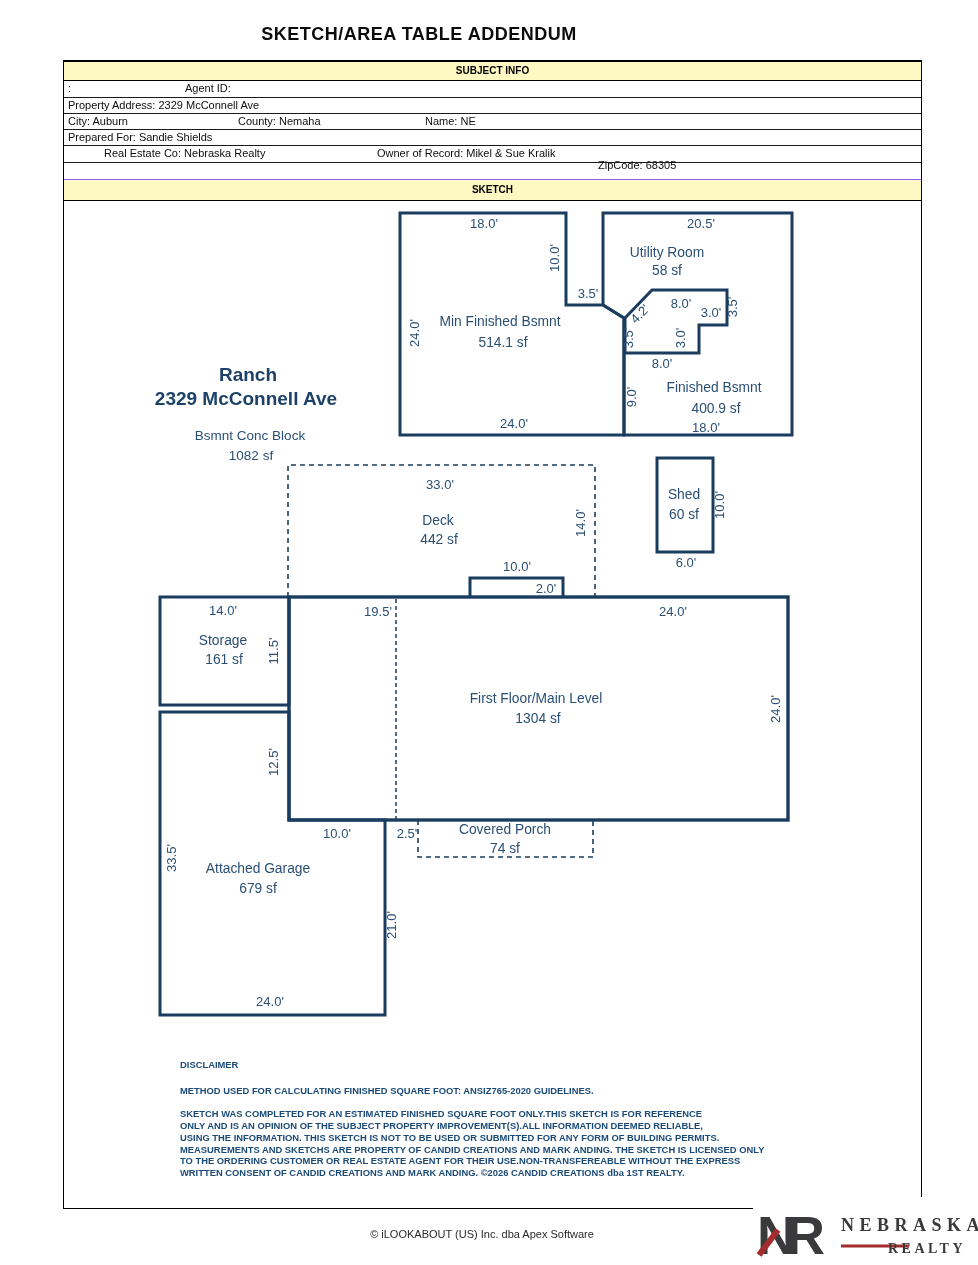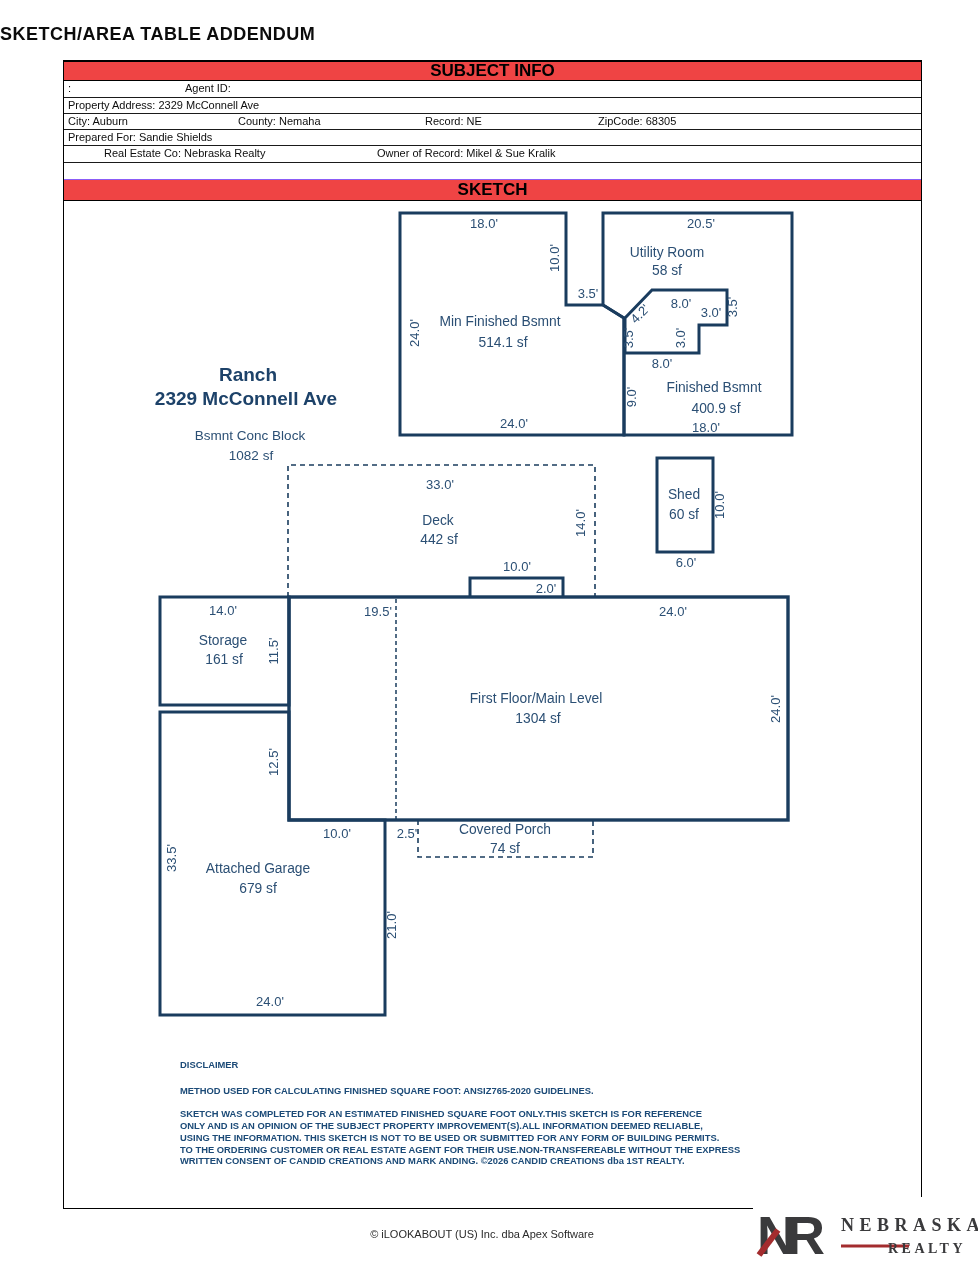--- a/index.html
+++ b/index.html
@@ -1,25 +1,25 @@
 <!DOCTYPE html>
 <html><head>
 <meta charset="utf-8">
 <style>
   html,body{margin:0;padding:0;background:#fff;}
   #page{position:relative;width:978px;height:1265px;background:#ffffff;
         font-family:"Liberation Sans","DejaVu Sans",sans-serif;overflow:hidden;}
   .abs{position:absolute;}
   
-  #title{left:0;top:24px;width:838px;font-size:18px;font-weight:bold;
+  #title{left:0;top:24px;width:838px;text-align:center;font-size:18px;font-weight:bold;
          color:#0b0b0b;letter-spacing:.5px;}
   
   #doc-box{left:63px;top:60px;width:857px;height:1146px;border:1.4px solid #000;border-top-width:2.6px;}
-  .graybar{position:absolute;left:0;width:100%;background:#ef4444;text-align:center;
-           font-weight:bold;font-size:17px;color:#000;border-bottom:1px solid #000;}
+  .graybar{position:absolute;left:0;width:100%;background:#fef9c3;text-align:center;
+           font-weight:bold;font-size:10px;color:#000;border-bottom:1px solid #000;}
   .trow{position:absolute;left:0;width:100%;border-bottom:1px solid #1a1a1a;font-size:11px;color:#0d0d0d;}
   .trow span{position:absolute;white-space:nowrap;}
   
   #sketch-svg{left:63px;top:198px;}
   .dim{font-size:13px;fill:#2b4f74;}
   .room{font-size:13.8px;fill:#2b4f74;}
   .wall{fill:none;stroke:#1a3c5e;stroke-width:3;stroke-linejoin:miter;}
   .wall-thick{fill:none;stroke:#1a3c5e;stroke-width:3.4;}
   .dash{fill:none;stroke:#1a3c5e;stroke-width:1.6;stroke-dasharray:5 4;}
   .dash-thin{fill:none;stroke:#1a3c5e;stroke-width:1.5;stroke-dasharray:4 3;}
@@ -48,22 +48,22 @@
     <div class="trow" style="top:18px;height:17px;line-height:17px;">
       <span style="left:4px;">:</span>
       <span style="left:121px;">Agent ID:</span>
     </div>
     <div class="trow" style="top:35px;height:16px;line-height:16px;">
       <span style="left:4px;">Property Address: 2329 McConnell Ave</span>
     </div>
     <div class="trow" style="top:51px;height:16px;line-height:16px;">
       <span style="left:4px;">City: Auburn</span>
       <span style="left:136px;margin-left:38px;">County: Nemaha</span>
-      <span style="left:361px;">Record: NE</span>
-      <span style="left:534px;">ZipCode: 68305</span>
+      <span style="left:361px;">Name: NE</span>
+      <span style="left:534px;margin-top:44px;">ZipCode: 68305</span>
     </div>
     <div class="trow" style="top:67px;height:16px;line-height:16px;">
       <span style="left:4px;">Prepared For: Sandie Shields</span>
     </div>
     <div class="trow" style="top:83px;height:17px;line-height:17px;">
       <span style="left:12px;margin-left:28px;">Real Estate Co: Nebraska Realty</span>
       <span style="left:313px;">Owner of Record: Mikel &amp; Sue Kralik</span>
     </div>
 
     <div class="graybar" style="top:117px;height:20px;line-height:20px;border-top:1px solid #8b5cf6;">SKETCH</div>
@@ -148,20 +148,21 @@
     <text class="room" x="505" y="834" text-anchor="middle">Covered Porch</text>
     <text class="room" x="505" y="853" text-anchor="middle">74 sf</text>
   </svg>
 
   <div id="disclaimer" class="abs">
     <div id="disc-heading" class="dline">DISCLAIMER</div>
     <div id="disc-method" class="dline">METHOD USED FOR CALCULATING FINISHED SQUARE FOOT: ANSIZ765-2020 GUIDELINES.</div>
     <div class="dline">SKETCH WAS COMPLETED FOR AN ESTIMATED FINISHED SQUARE FOOT ONLY.THIS SKETCH IS FOR REFERENCE</div>
     <div class="dline">ONLY AND IS AN OPINION OF THE SUBJECT PROPERTY IMPROVEMENT(S).ALL INFORMATION DEEMED RELIABLE,</div>
     <div class="dline">USING THE INFORMATION. THIS SKETCH IS NOT TO BE USED OR SUBMITTED FOR ANY FORM OF BUILDING PERMITS.</div>
+    <div class="dline">MEASUREMENTS AND SKETCHS ARE PROPERTY OF CANDID CREATIONS AND MARK ANDING. THE SKETCH IS LICENSED ONLY</div>
     <div class="dline">TO THE ORDERING CUSTOMER OR REAL ESTATE AGENT FOR THEIR USE.NON-TRANSFEREABLE WITHOUT THE EXPRESS</div>
     <div class="dline">WRITTEN CONSENT OF CANDID CREATIONS AND MARK ANDING. ©2026 CANDID CREATIONS dba 1ST REALTY.</div>
   </div>
 
   <div id="footer-copy" class="abs">© iLOOKABOUT (US) Inc. dba Apex Software</div>
 
   <div id="logo-box" class="abs">
     <svg width="225" height="68" viewBox="0 0 225 68" xmlns="http://www.w3.org/2000/svg">
       <g>
         <text x="4" y="57" font-family="Liberation Sans, sans-serif" font-weight="bold" font-size="54" fill="#3a3a3c">N</text>

